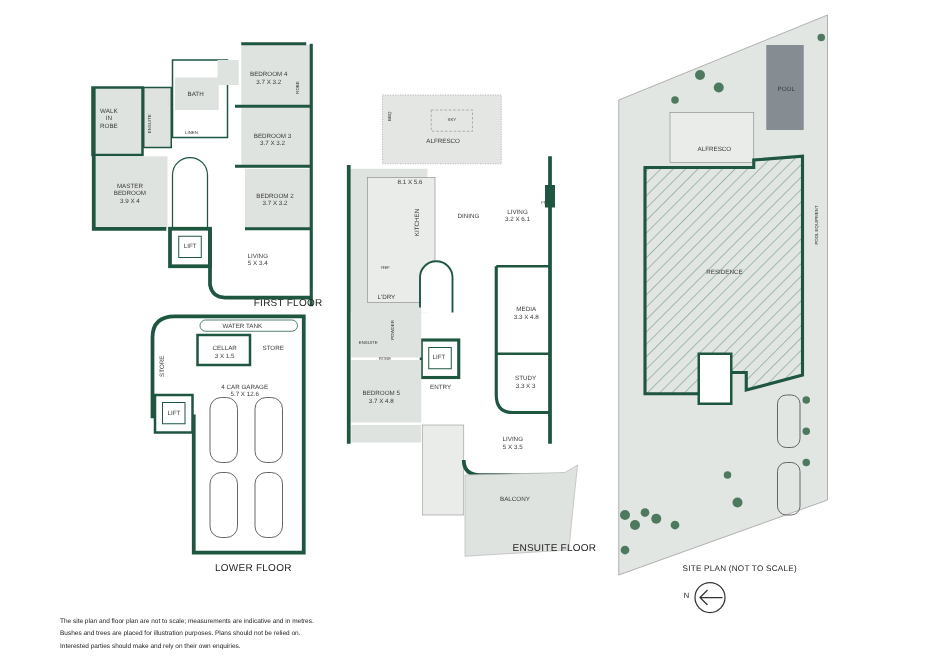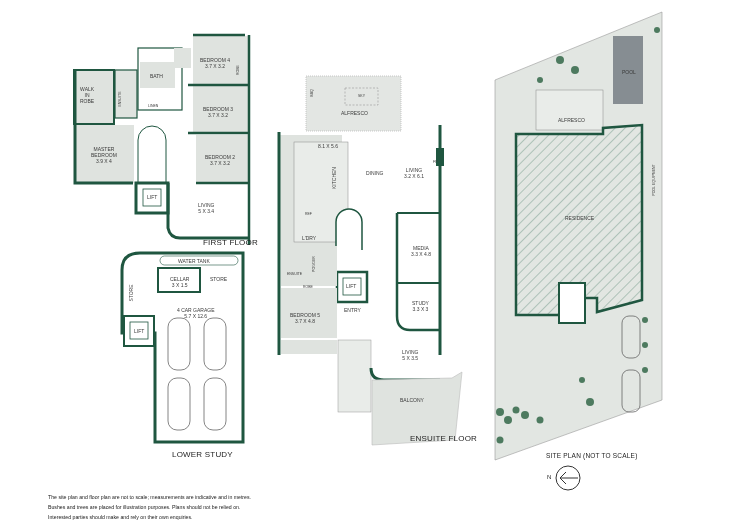--- a/index.html
+++ b/index.html
@@ -164,21 +164,21 @@
     <span>CELLAR</span>
     <span>3 x 1.5</span>
   </div>
 <div class="lbl" style="left:210px;top:276px;">STORE</div>
 <div class="lbl vert" style="left:122px;top:290px;">STORE</div>
 <div class="lbl" style="left:134px;top:328px;">LIFT</div>
 <div class="lbl" style="left:177px;top:307px;">
     <span>4 CAR GARAGE</span>
     <span>5.7 x 12.6</span>
   </div>
-<div class="title" style="left:172px;top:450px;">LOWER STUDY</div>
+<div class="title" style="left:172px;top:450px;">LOWER FLOOR</div>
 
 <div class="lbl sm" style="left:358px;top:94px;">SKY</div>
 <div class="lbl" style="left:341px;top:110px;">ALFRESCO</div>
 <div class="lbl vert sm" style="left:308px;top:91px;">BBQ</div>
 <div class="lbl" style="left:318px;top:143px;">8.1 x 5.6</div>
 <div class="lbl vert" style="left:323px;top:175px;">KITCHEN</div>
 <div class="lbl" style="left:366px;top:170px;">DINING</div>
 <div class="lbl" style="left:404px;top:167px;">
     <span>LIVING</span>
     <span>3.2 x 6.1</span>

